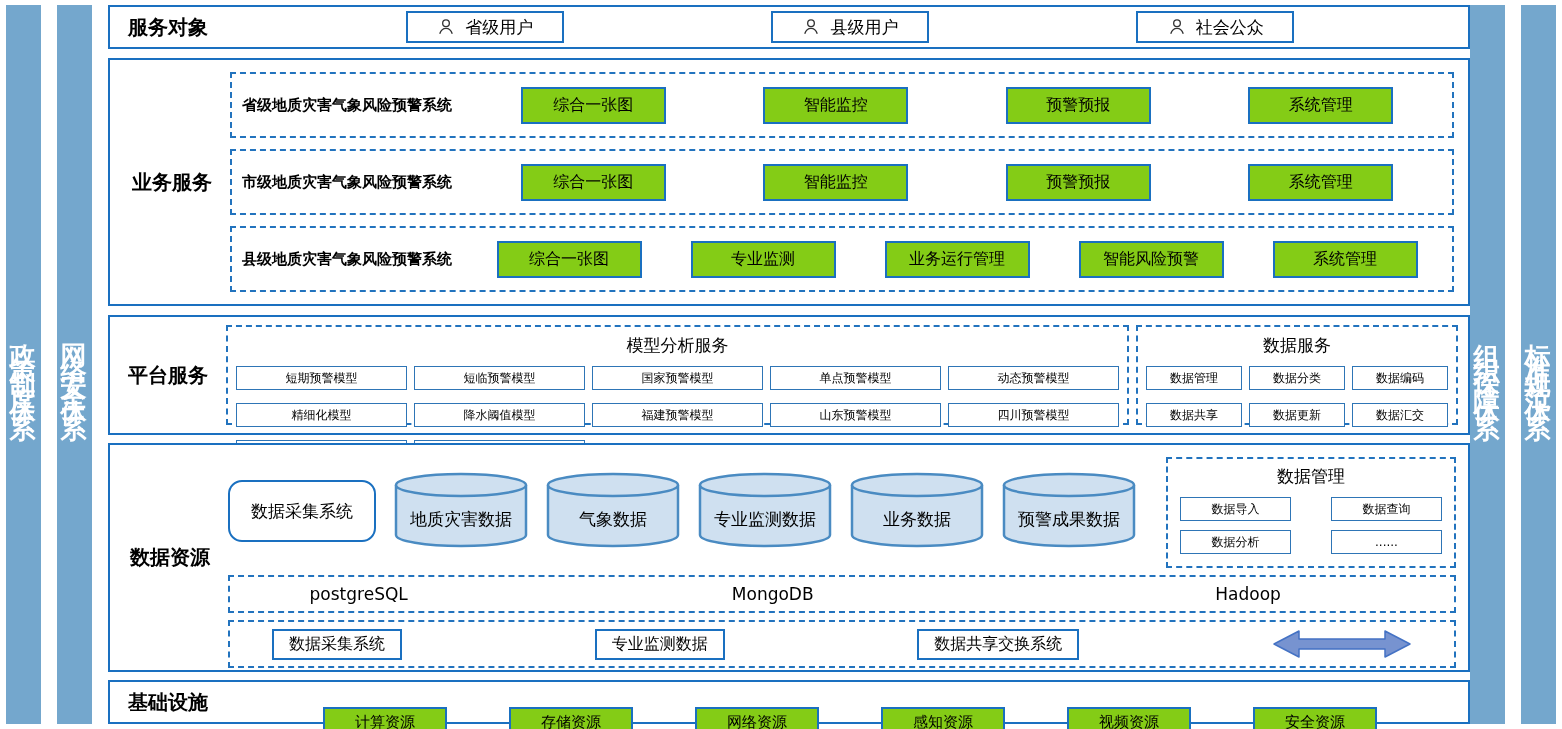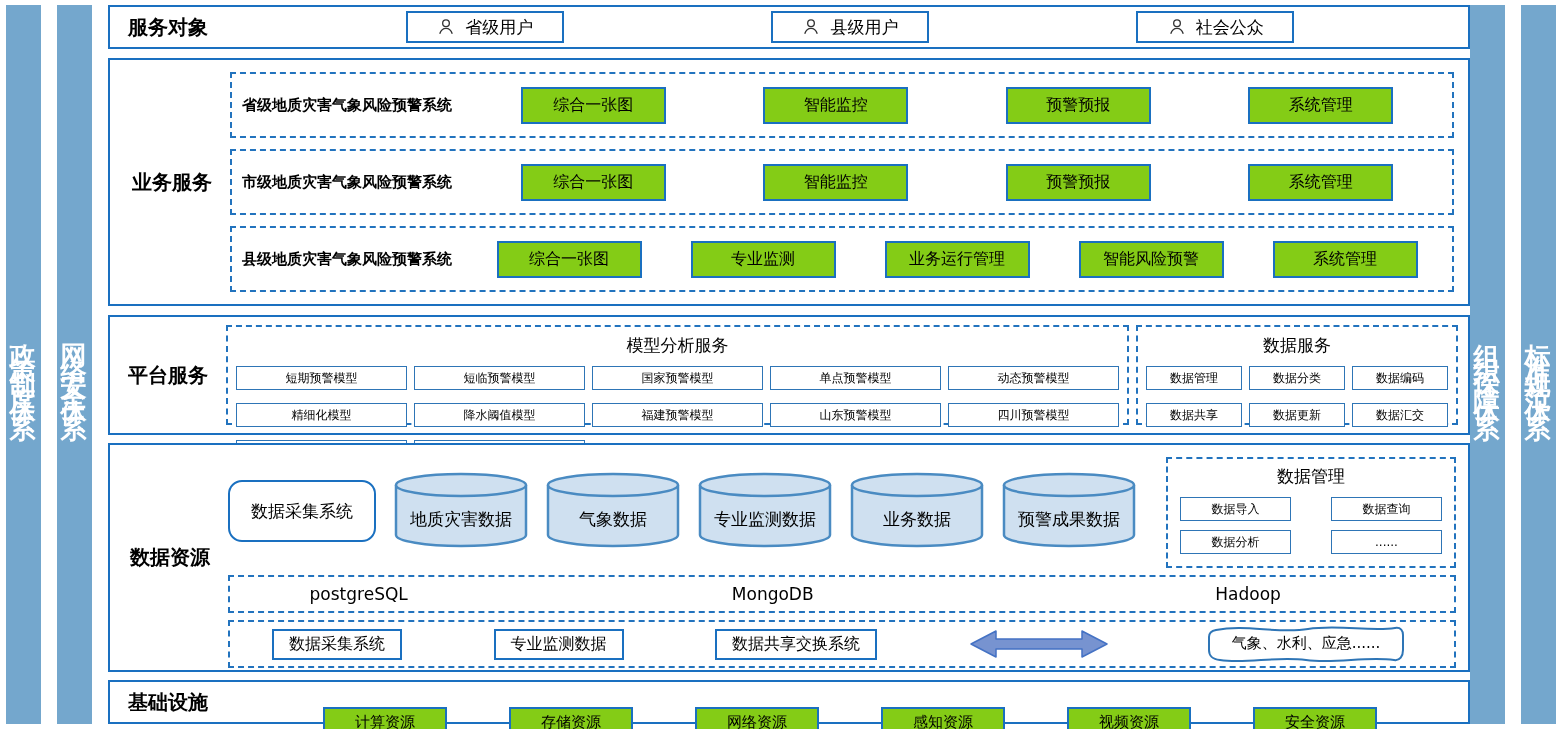--- a/index.html
+++ b/index.html
@@ -245,26 +245,20 @@
           <span class="db-name db-2">Hadoop</span>
         </div>
 
         <div class="sys-row dashed">
           <div class="small-btn">数据采集系统</div>
           <div class="small-btn">专业监测数据</div>
           <div class="small-btn">数据共享交换系统</div>
           <svg width="140" height="30" viewBox="0 0 140 30">
             <polygon points="2,15 27,2 27,10 113,10 113,2 138,15 113,28 113,20 27,20 27,28" fill="#7793d0" stroke="#4472c4" stroke-width="1.5" stroke-linejoin="round"></polygon>
           </svg>
-          <div class="wavy-wrap">
-            <svg width="212" height="44" viewBox="0 0 212 44">
-              <path d="M16,8 C46,2 78,12 108,7 C138,2 170,10 195,6 C201,5 203,9 203,13 L203,28 C203,34 200,39 194,38 C166,34 136,42 106,38 C76,34 46,42 20,38 C12,37 9,34 9,28 L9,15 C9,11 11,9 16,8 Z" fill="#ffffff" stroke="#2e75b6" stroke-width="2" stroke-linejoin="round"></path>
-            </svg>
-            <span class="wtxt">气象、水利、应急......</span>
-          </div>
         </div>
 
       </div>
     </div>
 
     <div class="row-section solid-sec infra">
       <span class="sec-title">基础设施</span>
       <div class="spread infra-wrap">
         <div class="infra-box">计算资源</div>
         <div class="infra-box">存储资源</div>

